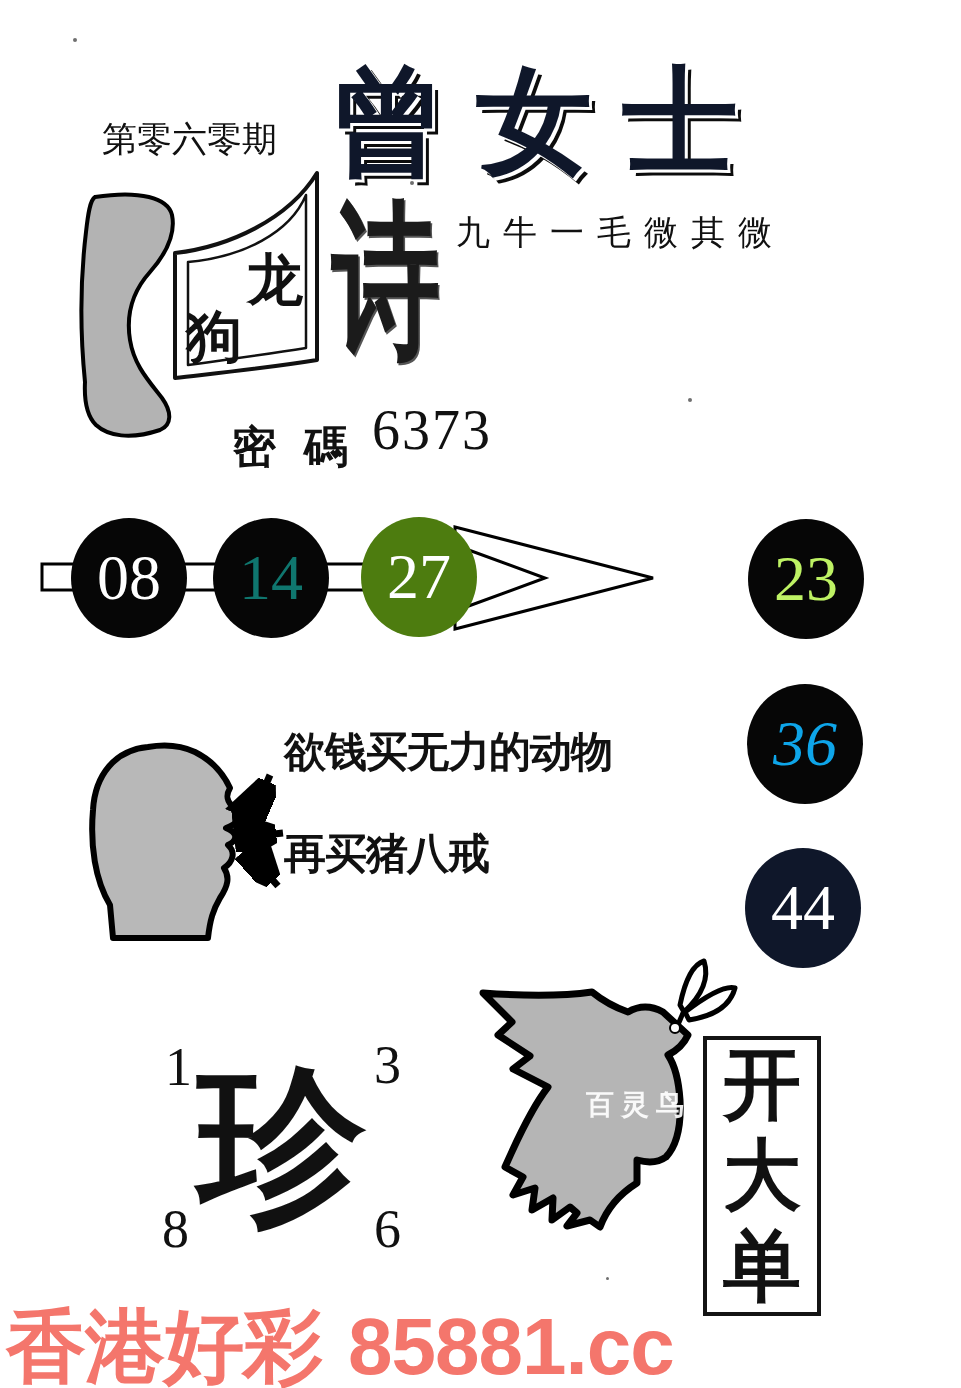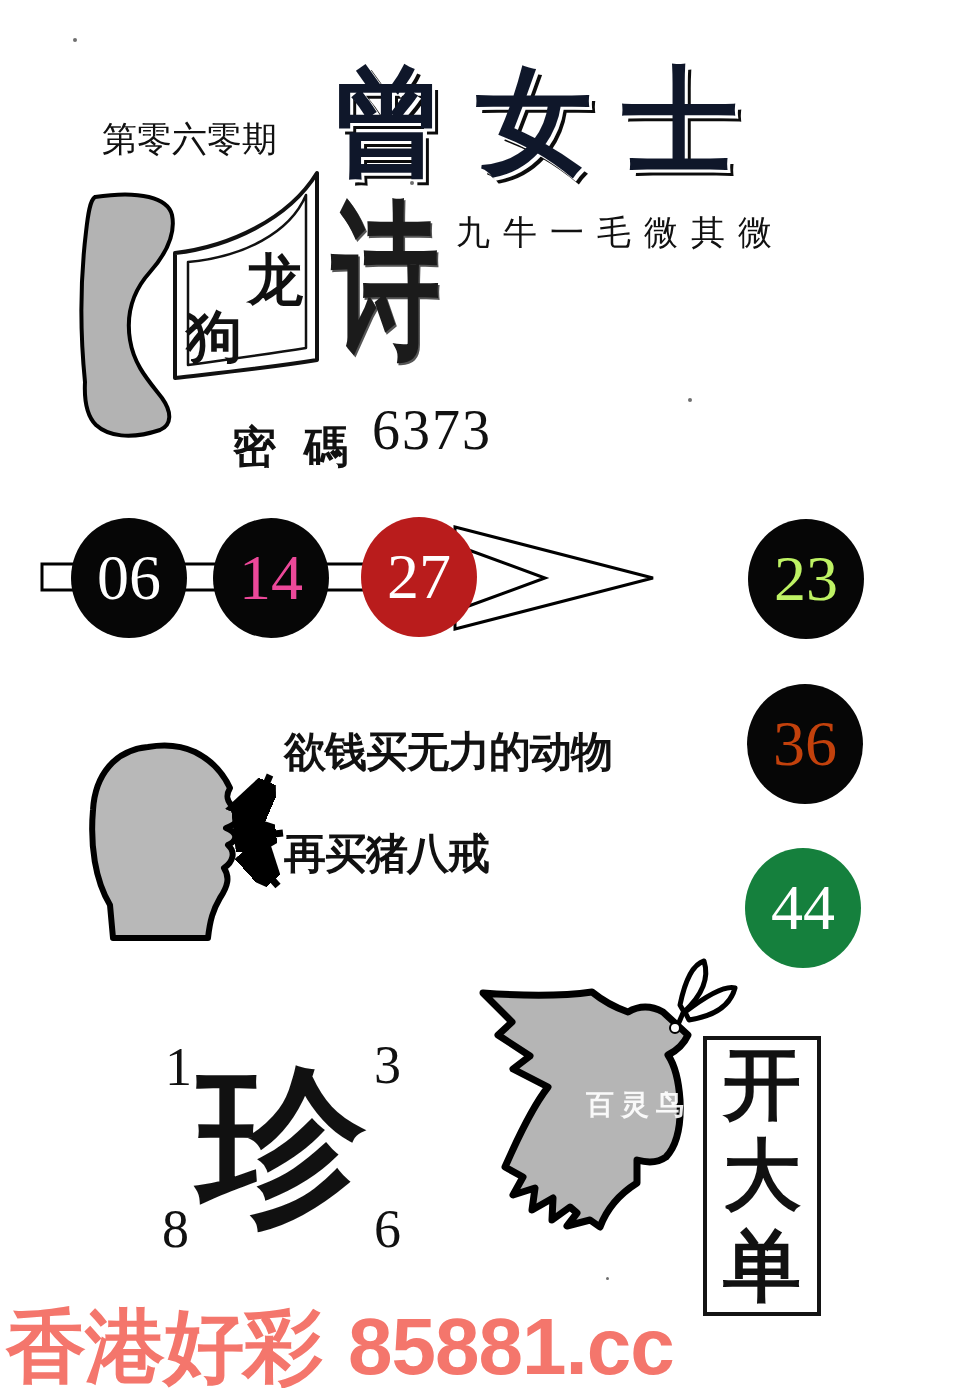--- a/index.html
+++ b/index.html
@@ -111,35 +111,35 @@
   <div class="abs pw-label">密碼</div>
   <div class="abs pw-value">6373</div>
 
   <svg class="abs" style="left:30px;top:505px;z-index:1;" width="650" height="150" viewBox="0 0 650 150">
     <rect x="12" y="59" width="500" height="26" fill="#ffffff" stroke="#000" stroke-width="3"></rect>
     <polygon points="425,22 623,73 425,124" fill="#ffffff" stroke="#000" stroke-width="3"></polygon>
     <polygon points="425,40 515,73 425,106" fill="#ffffff" stroke="#000" stroke-width="3"></polygon>
   </svg>
 
   <div class="abs ball ball-03" style="background: rgb(6, 6, 6); color: rgb(255, 255, 255);">
-      <span>06</span>
+      <span>08</span>
     </div>
-  <div class="abs ball ball-14" style="background: rgb(6, 6, 6); color: #ec4899;">
+  <div class="abs ball ball-14" style="background: rgb(6, 6, 6); color: #0f766e;">
       <span>14</span>
     </div>
-  <div class="abs ball ball-27" style="background: #b91c1c; color: rgb(255, 255, 255);">
+  <div class="abs ball ball-27" style="background: #4d7c0f; color: rgb(255, 255, 255);">
       <span>27</span>
     </div>
   <div class="abs ball ball-23" style="background: rgb(6, 6, 6); color: #bef264;">
       <span>23</span>
     </div>
-  <div class="abs ball ball-36" style="background: rgb(6, 6, 6); color: #c2410c;">
+  <div class="abs ball ball-36" style="background: rgb(6, 6, 6); color: #0ea5e9; font-style: italic;">
       <span>36</span>
     </div>
-  <div class="abs ball ball-44" style="background: #15803d; color: rgb(255, 255, 255);">
+  <div class="abs ball ball-44" style="background: #0f172a; color: rgb(255, 255, 255);">
       <span>44</span>
     </div>
 
   <svg class="abs" style="left:80px;top:735px;" width="220" height="215" viewBox="0 0 220 215">
     <defs>
       <marker id="ah" markerWidth="6" markerHeight="6" refX="7" refY="4" orient="auto">
         <polygon points="0,0 9,4 0,8" fill="#000"></polygon>
       </marker>
     </defs>
     <path d="M 68,12 C 35,15 15,40 13,75 C 10,110 15,145 30,170 L 33,203 L 128,203

